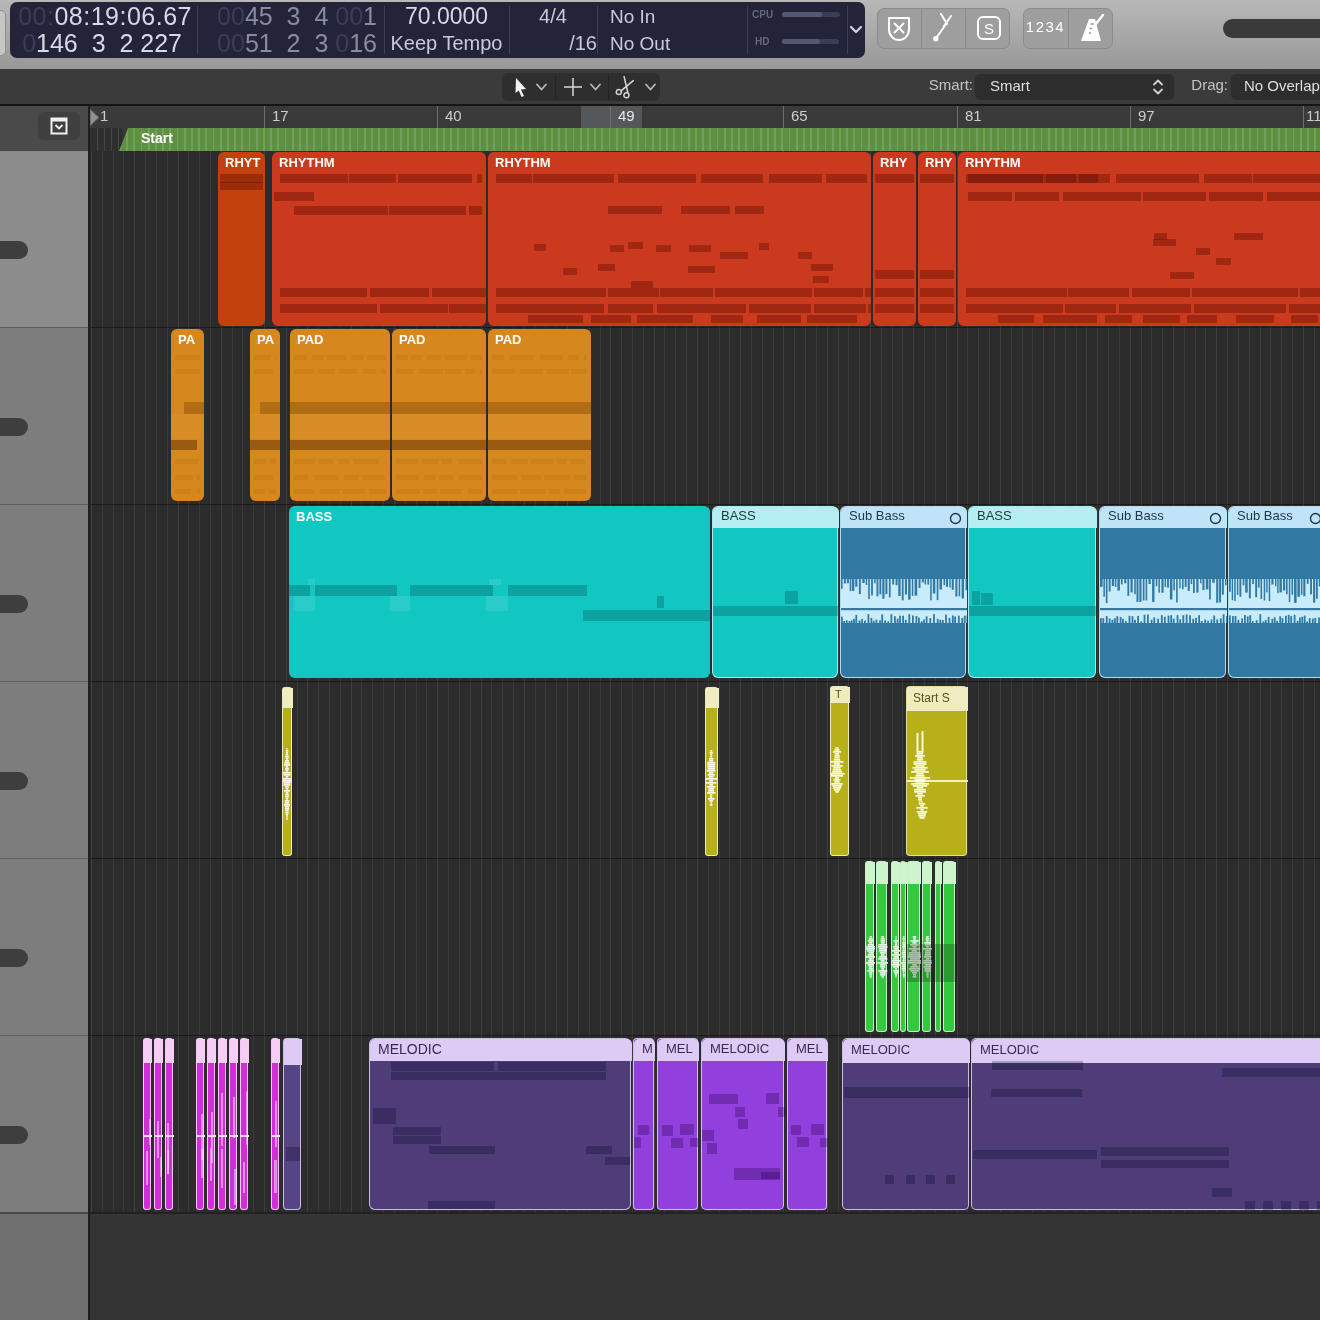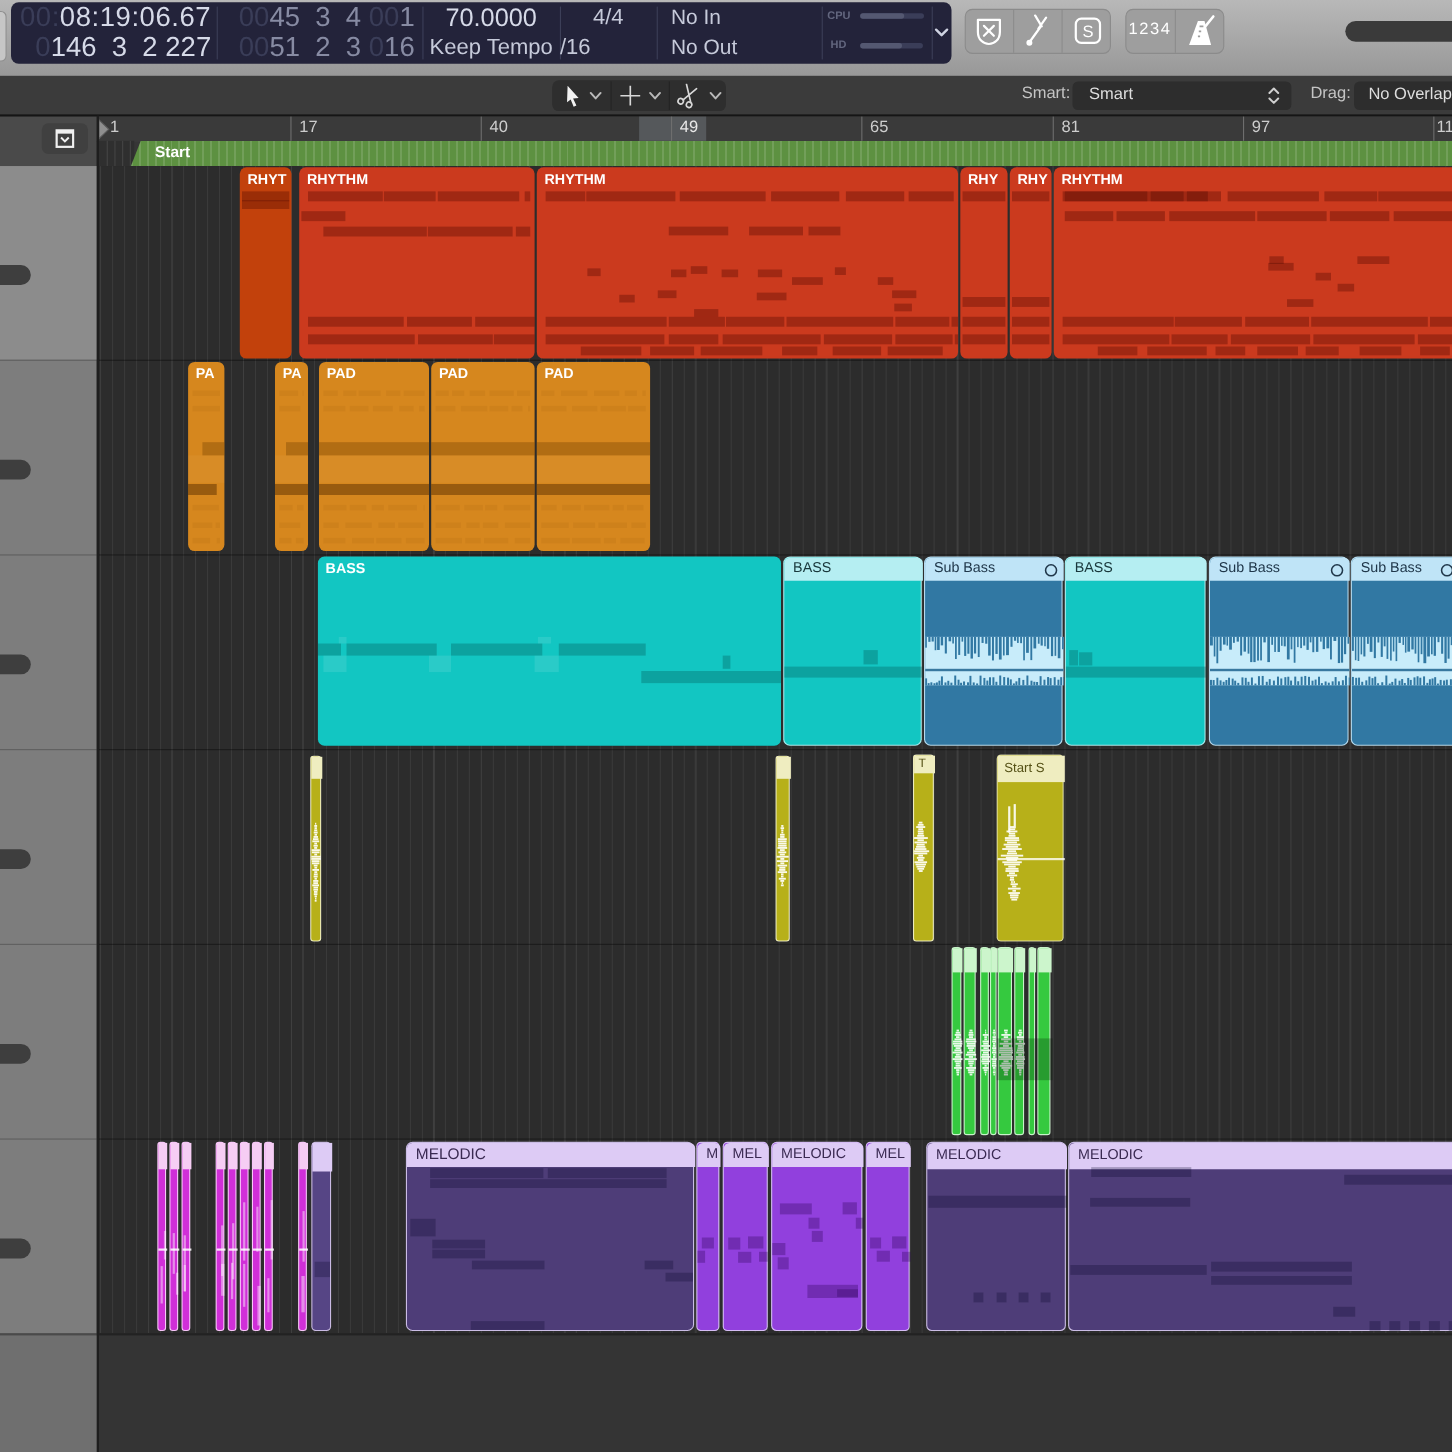--- a/index.html
+++ b/index.html
@@ -10,27 +10,27 @@
 <div class="" style="left:0px;top:0px;width:1320px;height:69px;background:linear-gradient(#b8b8b8,#989898);"></div>
     <div class="" style="left:-8px;top:10px;width:14px;height:46px;background:#c6c6c6;border-radius:5px;border:1px solid #8f8f8f;"></div>
     <div class="" style="left:10px;top:2px;width:855px;height:56px;background:#23233a;border-radius:7px;"></div>
     <div class="" style="left:197px;top:6px;width:1px;height:48px;background:#3c3f58;"></div>
     <div class="" style="left:384px;top:6px;width:1px;height:48px;background:#3c3f58;"></div>
     <div class="" style="left:509px;top:6px;width:1px;height:48px;background:#3c3f58;"></div>
     <div class="" style="left:597px;top:6px;width:1px;height:48px;background:#3c3f58;"></div>
     <div class="" style="left:747px;top:6px;width:1px;height:48px;background:#3c3f58;"></div>
     <div class="" style="left:847px;top:6px;width:1px;height:48px;background:#3c3f58;"></div>
     <div class="" style="left:10px;top:2px;width:182px;height:27px;font-size:25px;color:#d6dae8;text-align:right;letter-spacing:0.5px;"><span style="color:#3a3d58">00:</span>08:19:06.67</div>
-    <div class="" style="left:10px;top:29px;width:182px;height:27px;font-size:25px;color:#d6dae8;text-align:right;"><span style="color:#3a3d58">0</span>146&nbsp;&nbsp;3&nbsp;&nbsp;2&nbsp;227</div>
+    <div class="" style="left:0;top:29px;width:182px;height:27px;font-size:25px;color:#d6dae8;text-align:right;"><span style="color:#3a3d58">0</span>146&nbsp;&nbsp;3&nbsp;&nbsp;2&nbsp;227</div>
     <div class="" style="left:197px;top:2px;width:180px;height:27px;font-size:25px;color:#878ba3;text-align:right;"><span style="color:#3a3d58">00</span>45&nbsp;&nbsp;3&nbsp;&nbsp;4&nbsp;<span style="color:#3a3d58">00</span>1</div>
     <div class="" style="left:197px;top:29px;width:180px;height:27px;font-size:25px;color:#878ba3;text-align:right;"><span style="color:#3a3d58">00</span>51&nbsp;&nbsp;2&nbsp;&nbsp;3&nbsp;<span style="color:#3a3d58">0</span>16</div>
     <div class="" style="left:384px;top:3px;width:125px;height:26px;font-size:23px;color:#d6dae8;text-align:center;">70.0000</div>
     <div class="" style="left:384px;top:32px;width:125px;height:24px;font-size:20px;color:#c6cada;text-align:center;">Keep Tempo</div>
     <div class="" style="left:509px;top:5px;width:88px;height:24px;font-size:20px;color:#c6cada;text-align:center;">4/4</div>
-    <div class="" style="left:509px;top:32px;width:88px;height:24px;font-size:20px;color:#c6cada;text-align:left;">/16</div>
+    <div class="" style="left:509px;top:32px;width:88px;height:24px;font-size:20px;color:#c6cada;text-align:right;">/16</div>
     <div class="" style="left:610px;top:6px;width:130px;height:24px;font-size:19px;color:#c6cada;">No In</div>
     <div class="" style="left:610px;top:33px;width:130px;height:24px;font-size:19px;color:#c6cada;">No Out</div>
     <div class="" style="left:752px;top:9px;width:30px;height:12px;font-size:10px;font-weight:700;color:#63677f;">CPU</div>
     <div class="" style="left:782px;top:12px;width:58px;height:5px;background:#3a3d58;border-radius:2.5px;"></div>
     <div class="" style="left:782px;top:12px;width:40px;height:5px;background:#545871;border-radius:2.5px;"></div>
     <div class="" style="left:755px;top:36px;width:30px;height:12px;font-size:10px;font-weight:700;color:#63677f;">HD</div>
     <div class="" style="left:782px;top:39px;width:57px;height:5px;background:#3a3d58;border-radius:2.5px;"></div>
     <div class="" style="left:782px;top:39px;width:38px;height:5px;background:#545871;border-radius:2.5px;"></div>
     <svg style="left:849px;top:24px;" width="14" height="12" viewBox="0 0 14 12">
       <path d="M2 3 L7 8 L12 3" stroke="#cfd3e2" stroke-width="2.2" fill="none" stroke-linecap="round" stroke-linejoin="round"></path>

